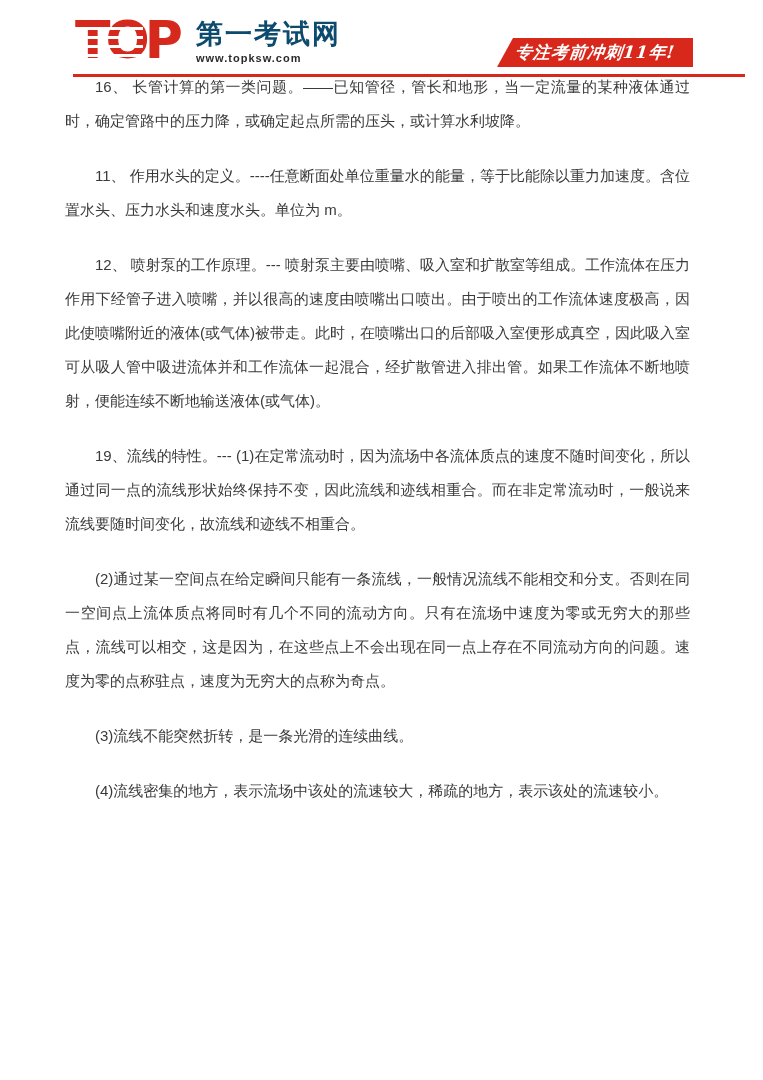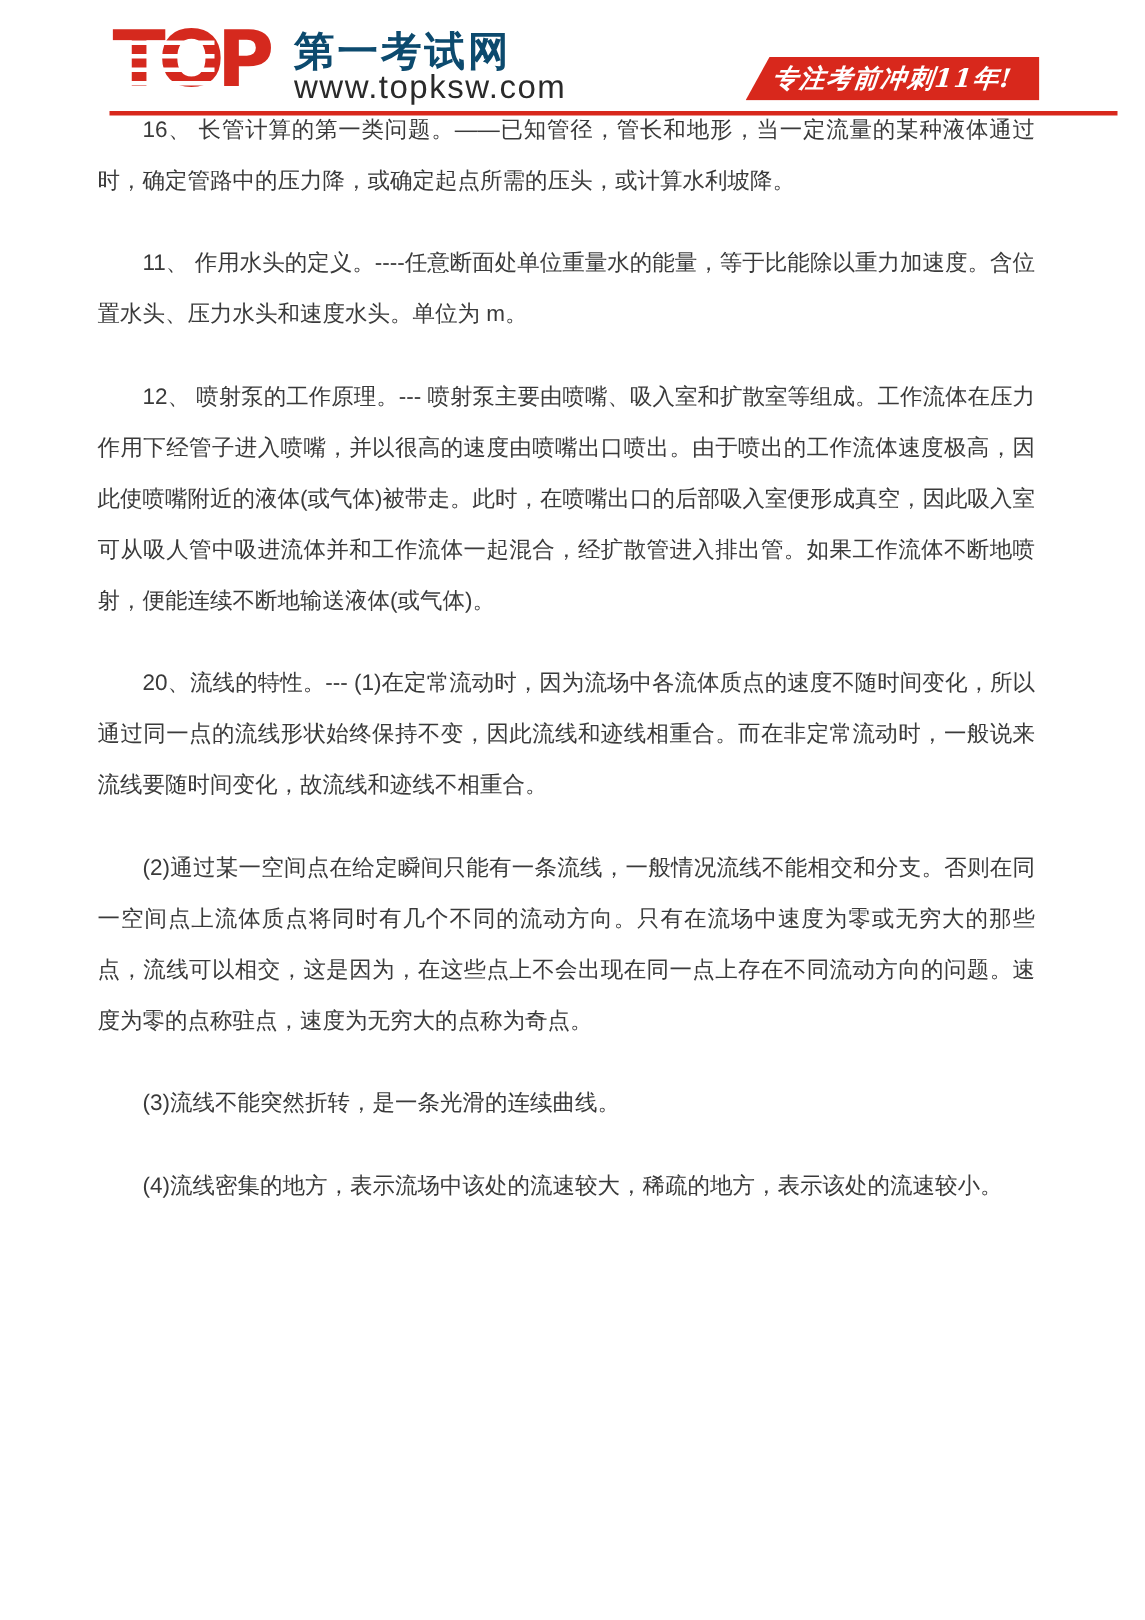--- a/index.html
+++ b/index.html
@@ -22,21 +22,21 @@
     position:absolute;left:71px;height:3px;width:72px;
     background:#ffffff;z-index:2;
   }
   .stripe-1{top:27px}.stripe-2{top:36px}.stripe-3{top:45px}.stripe-4{top:54px}
   .logo-text-block{position:absolute;left:196px;top:20px;z-index:3;}
   .logo-site-name{
     display:block;font-size:27px;font-weight:bold;color:#0c4a6e;
     letter-spacing:2px;line-height:28px;
   }
   .logo-site-url{
-    display:block;font-size:22px;font-weight:normal;color:#2a2a2a;
+    display:block;font-size:11px;font-weight:bold;color:#2a2a2a;
     letter-spacing:1px;line-height:18px;margin-top:1px;
   }
   .slogan-banner{
     position:absolute;left:497px;top:38px;width:196px;height:29px;
     background:#d8281c;
     clip-path:polygon(16px 0,100% 0,100% 100%,0 100%);
     display:flex;align-items:center;justify-content:center;
     z-index:4;
   }
   .slogan-banner span{
@@ -98,21 +98,21 @@
       <span>专注考前冲刺11年!</span>
     </div>
 
     <div class="header-divider"></div>
   </header>
 
   <main class="doc-body">
     <p class="body-par">16、 长管计算的第一类问题。——已知管径，管长和地形，当一定流量的某种液体通过时，确定管路中的压力降，或确定起点所需的压头，或计算水利坡降。</p>
     <p class="body-par">11、 作用水头的定义。----任意断面处单位重量水的能量，等于比能除以重力加速度。含位置水头、压力水头和速度水头。单位为 m。</p>
     <p class="body-par">12、 喷射泵的工作原理。--- 喷射泵主要由喷嘴、吸入室和扩散室等组成。工作流体在压力作用下经管子进入喷嘴，并以很高的速度由喷嘴出口喷出。由于喷出的工作流体速度极高，因此使喷嘴附近的液体(或气体)被带走。此时，在喷嘴出口的后部吸入室便形成真空，因此吸入室可从吸人管中吸进流体并和工作流体一起混合，经扩散管进入排出管。如果工作流体不断地喷射，便能连续不断地输送液体(或气体)。</p>
-    <p class="body-par">20、流线的特性。--- (1)在定常流动时，因为流场中各流体质点的速度不随时间变化，所以通过同一点的流线形状始终保持不变，因此流线和迹线相重合。而在非定常流动时，一般说来流线要随时间变化，故流线和迹线不相重合。</p>
+    <p class="body-par">19、流线的特性。--- (1)在定常流动时，因为流场中各流体质点的速度不随时间变化，所以通过同一点的流线形状始终保持不变，因此流线和迹线相重合。而在非定常流动时，一般说来流线要随时间变化，故流线和迹线不相重合。</p>
     <p class="body-par">(2)通过某一空间点在给定瞬间只能有一条流线，一般情况流线不能相交和分支。否则在同一空间点上流体质点将同时有几个不同的流动方向。只有在流场中速度为零或无穷大的那些点，流线可以相交，这是因为，在这些点上不会出现在同一点上存在不同流动方向的问题。速度为零的点称驻点，速度为无穷大的点称为奇点。</p>
     <p class="body-par">(3)流线不能突然折转，是一条光滑的连续曲线。</p>
     <p class="body-par">(4)流线密集的地方，表示流场中该处的流速较大，稀疏的地方，表示该处的流速较小。</p>
 
     <h3 class="section-heading">填空题</h3>
 
     <p class="fill-item">2、描述流体运动的方法有 和 。</p>
   </main>
 
   <footer class="page-footer">

